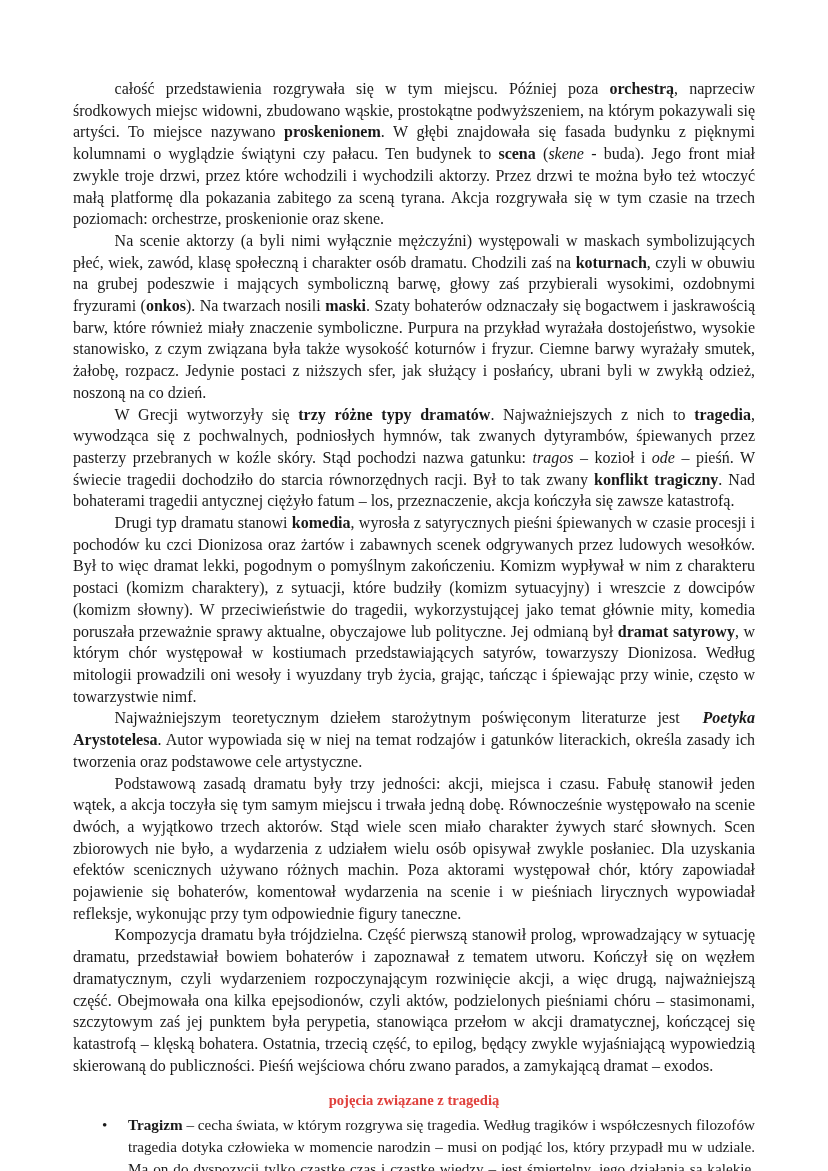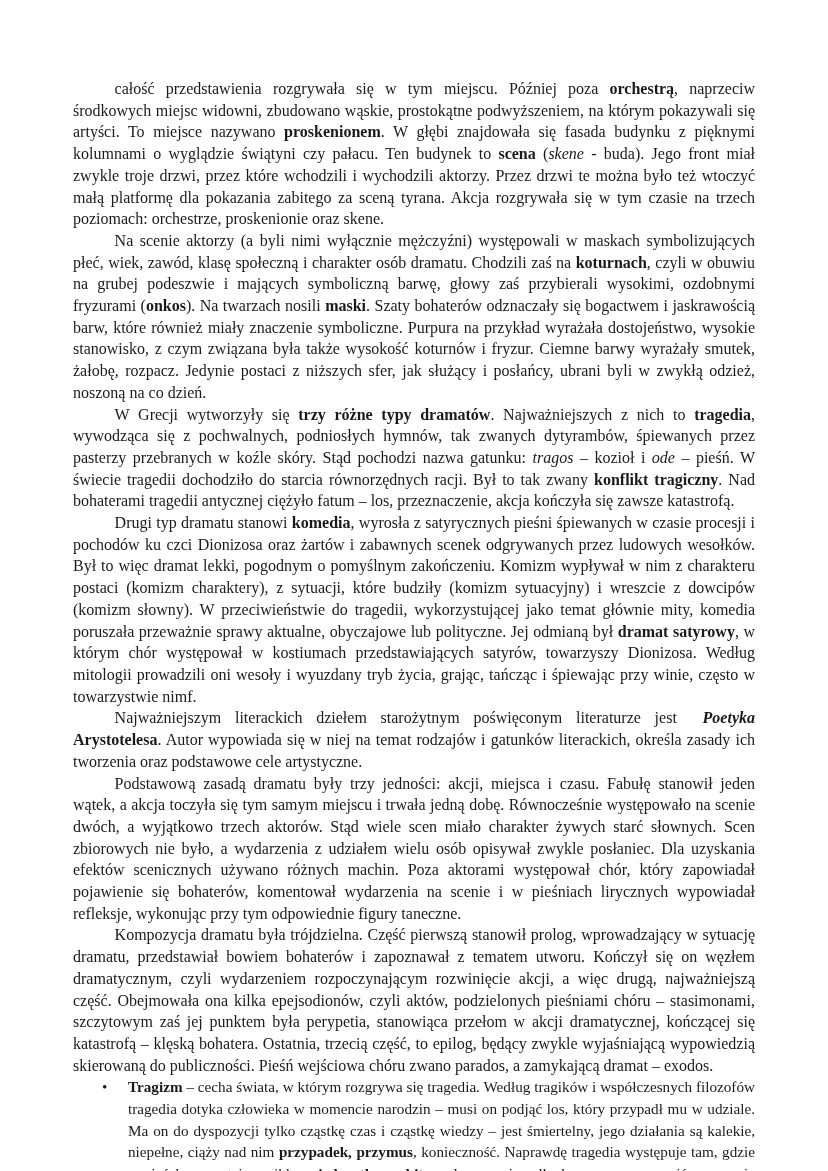--- a/index.html
+++ b/index.html
@@ -70,24 +70,25 @@
 </head>
 <body style="background: rgb(255, 255, 255); color: rgb(26, 26, 26);">
 
 <div class="page">
   <div class="content">
 
     <p class="para"><span>całość przedstawienia rozgrywała się w tym miejscu. Później poza </span><b>orchestrą</b><span>, naprzeciw środkowych miejsc widowni, zbudowano wąskie, prostokątne podwyższeniem, na którym pokazywali się artyści. To miejsce nazywano </span><b>proskenionem</b><span>. W głębi znajdowała się fasada budynku z pięknymi kolumnami o wyglądzie świątyni czy pałacu. Ten budynek to </span><b>scena</b><span> (</span><i>skene</i><span> - buda). Jego front miał zwykle troje drzwi, przez które wchodzili i wychodzili aktorzy. Przez drzwi te można było też wtoczyć małą platformę dla pokazania zabitego za sceną tyrana. Akcja rozgrywała się w tym czasie na trzech poziomach: orchestrze, proskenionie oraz skene.</span></p>
     <p class="para"><span>Na scenie aktorzy (a byli nimi wyłącznie mężczyźni) występowali w maskach symbolizujących płeć, wiek, zawód, klasę społeczną i charakter osób dramatu. Chodzili zaś na </span><b>koturnach</b><span>, czyli w obuwiu na grubej podeszwie i mających symboliczną barwę, głowy zaś przybierali wysokimi, ozdobnymi fryzurami (</span><b>onkos</b><span>). Na twarzach nosili </span><b>maski</b><span>. Szaty bohaterów odznaczały się bogactwem i jaskrawością barw, które również miały znaczenie symboliczne. Purpura na przykład wyrażała dostojeństwo, wysokie stanowisko, z czym związana była także wysokość koturnów i fryzur. Ciemne barwy wyrażały smutek, żałobę, rozpacz. Jedynie postaci z niższych sfer, jak służący i posłańcy, ubrani byli w zwykłą odzież, noszoną na co dzień.</span></p>
     <p class="para"><span>W Grecji wytworzyły się </span><b>trzy różne typy dramatów</b><span>. Najważniejszych z nich to </span><b>tragedia</b><span>, wywodząca się z pochwalnych, podniosłych hymnów, tak zwanych dytyrambów, śpiewanych przez pasterzy przebranych w koźle skóry. Stąd pochodzi nazwa gatunku: </span><i>tragos</i><span> – kozioł i </span><i>ode</i><span> – pieśń. W świecie tragedii dochodziło do starcia równorzędnych racji. Był to tak zwany </span><b>konflikt tragiczny</b><span>. Nad bohaterami tragedii antycznej ciężyło fatum – los, przeznaczenie, akcja kończyła się zawsze katastrofą.</span></p>
     <p class="para"><span>Drugi typ dramatu stanowi </span><b>komedia</b><span>, wyrosła z satyrycznych pieśni śpiewanych w czasie procesji i pochodów ku czci Dionizosa oraz żartów i zabawnych scenek odgrywanych przez ludowych wesołków. Był to więc dramat lekki, pogodnym o pomyślnym zakończeniu. Komizm wypływał w nim z charakteru postaci (komizm charaktery), z sytuacji, które budziły (komizm sytuacyjny) i wreszcie z dowcipów (komizm słowny). W przeciwieństwie do tragedii, wykorzystującej jako temat głównie mity, komedia poruszała przeważnie sprawy aktualne, obyczajowe lub polityczne. Jej odmianą był </span><b>dramat satyrowy</b><span>, w którym chór występował w kostiumach przedstawiających satyrów, towarzyszy Dionizosa. Według mitologii prowadzili oni wesoły i wyuzdany tryb życia, grając, tańcząc i śpiewając przy winie, często w towarzystwie nimf.</span></p>
-    <p class="para"><span>Najważniejszym literackich dziełem starożytnym poświęconym literaturze jest </span><span class="bi">Poetyka</span><span> </span><b>Arystotelesa</b><span>. Autor wypowiada się w niej na temat rodzajów i gatunków literackich, określa zasady ich tworzenia oraz podstawowe cele artystyczne.</span></p>
+    <p class="para"><span>Najważniejszym teoretycznym dziełem starożytnym poświęconym literaturze jest </span><span class="bi">Poetyka</span><span> </span><b>Arystotelesa</b><span>. Autor wypowiada się w niej na temat rodzajów i gatunków literackich, określa zasady ich tworzenia oraz podstawowe cele artystyczne.</span></p>
     <p class="para"><span>Podstawową zasadą dramatu były trzy jedności: akcji, miejsca i czasu. Fabułę stanowił jeden wątek, a akcja toczyła się tym samym miejscu i trwała jedną dobę. Równocześnie występowało na scenie dwóch, a wyjątkowo trzech aktorów. Stąd wiele scen miało charakter żywych starć słownych. Scen zbiorowych nie było, a wydarzenia z udziałem wielu osób opisywał zwykle posłaniec. Dla uzyskania efektów scenicznych używano różnych machin. Poza aktorami występował chór, który zapowiadał pojawienie się bohaterów, komentował wydarzenia na scenie i w pieśniach lirycznych wypowiadał refleksje, wykonując przy tym odpowiednie figury taneczne.</span></p>
     <p class="para"><span>Kompozycja dramatu była trójdzielna. Część pierwszą stanowił prolog, wprowadzający w sytuację dramatu, przedstawiał bowiem bohaterów i zapoznawał z tematem utworu. Kończył się on węzłem dramatycznym, czyli wydarzeniem rozpoczynającym rozwinięcie akcji, a więc drugą, najważniejszą część. Obejmowała ona kilka epejsodionów, czyli aktów, podzielonych pieśniami chóru – stasimonami, szczytowym zaś jej punktem była perypetia, stanowiąca przełom w akcji dramatycznej, kończącej się katastrofą – klęską bohatera. Ostatnia, trzecią część, to epilog, będący zwykle wyjaśniającą wypowiedzią skierowaną do publiczności. Pieśń wejściowa chóru zwano parados, a zamykającą dramat – exodos.</span></p>
 
+    <div class="section-heading" style="color: rgb(224, 64, 60);">pojęcia związane z tragedią</div>
 
     <ul class="terms">
       <li>
         <span class="bullet">•</span>
         <span><b>Tragizm</b><span> – cecha świata, w którym rozgrywa się tragedia. Według tragików i współczesnych filozofów tragedia dotyka człowieka w momencie narodzin – musi on podjąć los, który przypadł mu w udziale. Ma on do dyspozycji tylko cząstkę czas i cząstkę wiedzy – jest śmiertelny, jego działania są kalekie, niepełne, ciąży nad nim </span><b>przypadek, przymus</b><span>, konieczność. Naprawdę tragedia występuje tam, gdzie w sieć losu zostaje uwikłana </span><b>jednostka wybitna</b><span>, dumna, niepodległa, pragnąca zrzucić wyzwanie przeznaczeniu.</span></span>
       </li>
 
     </ul>
 
   </div>

